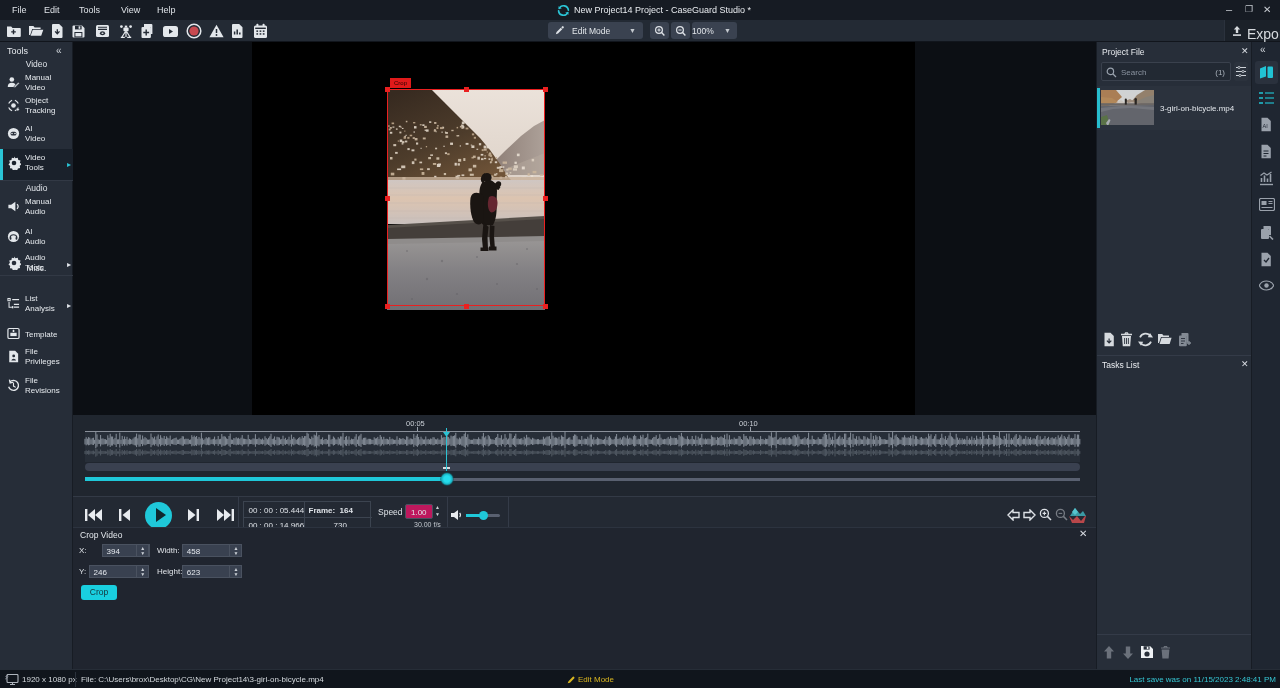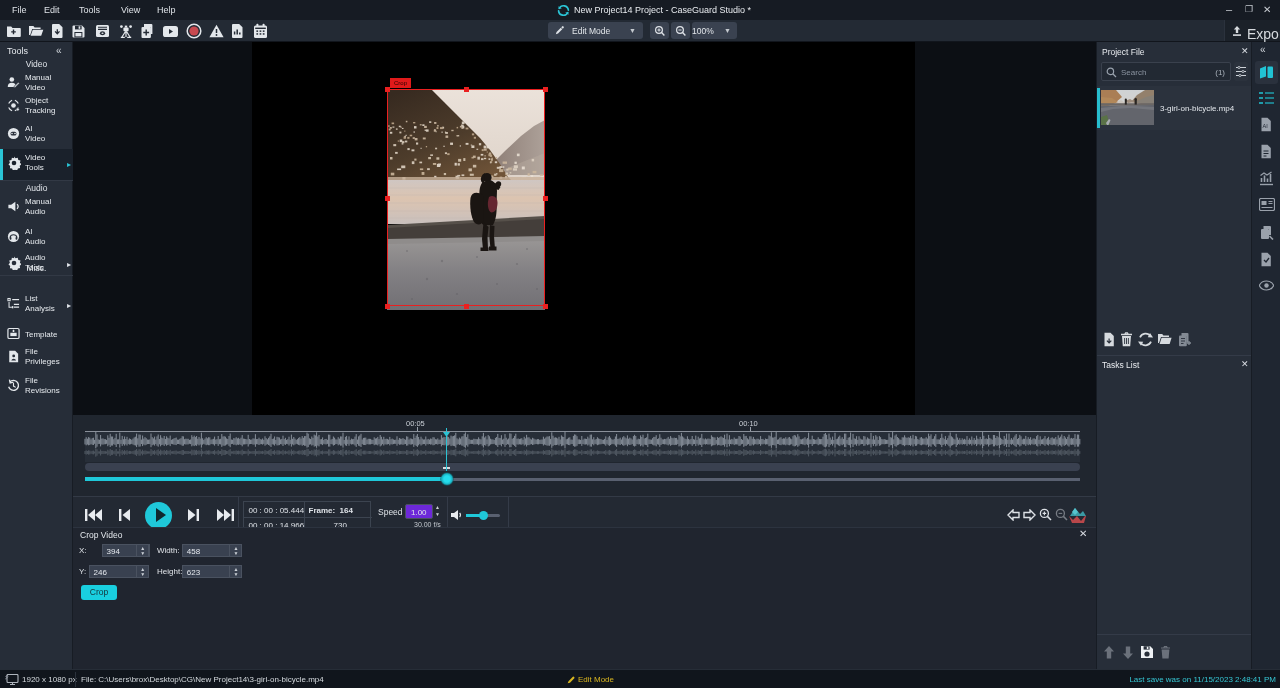--- a/index.html
+++ b/index.html
@@ -577,21 +577,21 @@
       <div class="sep" style="left:165px;top:0;width:1px;height:35px;"></div>
       <div class="abs" style="left:169.5px;top:3.5px;width:128px;height:31px;border:1px solid #3c4450;">
         <div class="abs" style="left:0;top:15px;width:128px;height:1px;background:#3c4450;"></div>
         <div class="abs" style="left:60px;top:0;width:1px;height:31px;background:#3c4450;"></div>
         <span class="ttx" style="left:5px;top:4px;">00 : 00 : 05.444</span>
         <span class="ttx" style="left:65px;top:4px;font-weight:bold;">Frame:&nbsp; 164</span>
         <span class="ttx" style="left:5px;top:19.5px;">00 : 00 : 14.966</span>
         <span class="ttx" style="left:90px;top:19.5px;">730</span>
       </div>
       <span class="ttx" style="left:305px;top:10px;font-size:8.5px;">Speed</span>
-      <div class="abs" style="left:332px;top:6.5px;width:28px;height:15px;background:#6d28d9;border:1px solid #4a5260;border-radius:2px;">
+      <div class="abs" style="left:332px;top:6.5px;width:28px;height:15px;background:#be185d;border:1px solid #4a5260;border-radius:2px;">
         <span class="ttx" style="left:5px;top:3px;">1.00</span>
       </div>
       <span class="spin" style="left:362px;top:7px;">▲</span>
       <span class="spin" style="left:362px;top:14px;">▼</span>
       <span class="ttx" style="left:341px;top:23.5px;font-size:7px;color:#c3c8cf;">30.00 f/s</span>
       <div class="sep" style="left:374px;top:0;width:1px;height:35px;"></div>
       <svg class="ico" style="left:378px;top:12px;" width="12" height="12" viewBox="0 0 12 12">
           <path d="M0 4 h3 L7 1 V11 L3 8 H0 Z" fill="#e8ebef"></path>
           <path d="M8.6 4 a2.8 2.8 0 0 1 0 4" stroke="#e8ebef" stroke-width="1.2" fill="none"></path>
         </svg>

